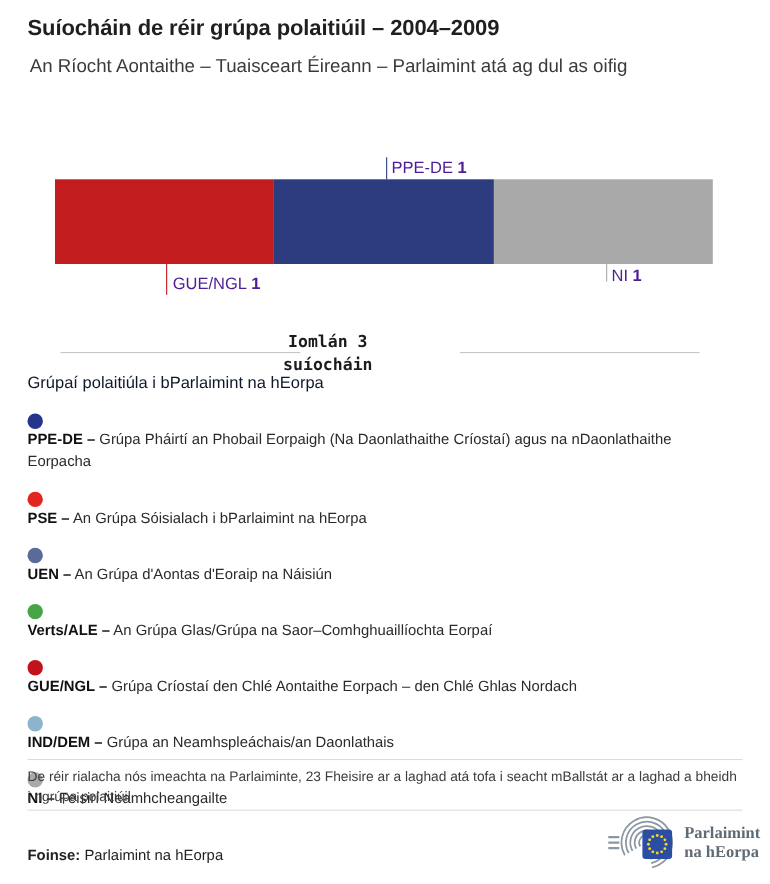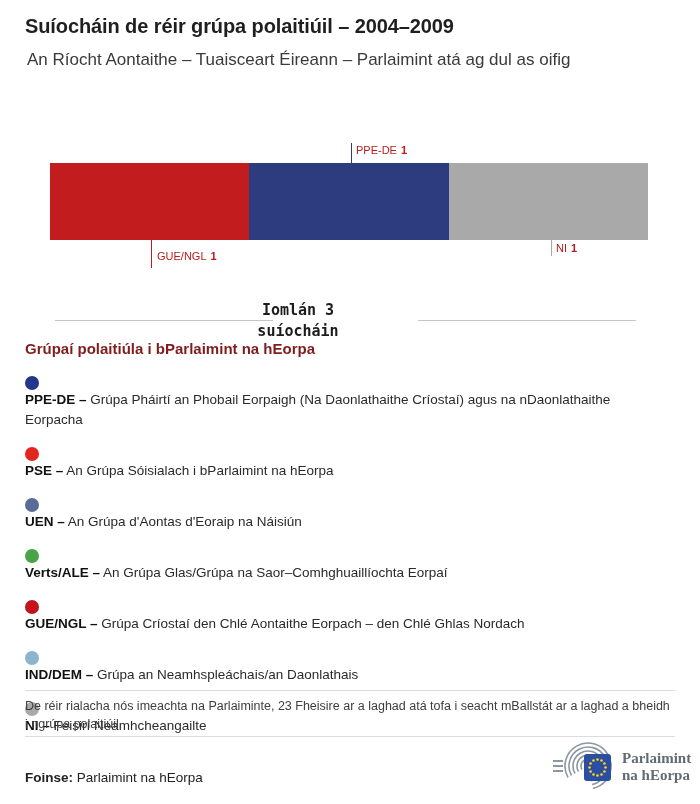--- a/index.html
+++ b/index.html
@@ -11,35 +11,35 @@
   .subtitle{position:absolute;left:27px;top:50px;font-size:17px;font-weight:400;color:#3a3a3a;}
 
   
   .bar{position:absolute;left:50px;top:163px;width:598px;height:77px;display:flex;}
   .bar .seg{flex:1 1 0;height:100%;}
 
   .tick{position:absolute;width:1px;}
   .tick-ppede{left:351px;top:143px;height:20px;}
   .tick-guengl{left:151px;top:240px;height:28px;}
   .tick-ni{left:551px;top:240px;height:16px;}
-  .callout{position:absolute;font-size:11px;color:#b91c1c;white-space:nowrap;}
+  .callout{position:absolute;font-size:15px;color:#4c1d95;white-space:nowrap;}
   .callout b{font-weight:700;margin-left:4px;}
   .co-ppede{left:356px;top:144px;}
   .co-guengl{left:157px;top:250px;}
   .co-ni{left:556px;top:242px;}
 
   
   .total{position:absolute;left:0;top:300px;width:596px;text-align:center;
     font-family:"DejaVu Sans Mono",monospace;font-weight:700;font-size:15px;line-height:21px;color:#1c1c1c;}
   .total-rule{position:absolute;top:320px;height:1px;background:#c6c6c6;}
   .rule-left{left:55px;width:218px;}
   .rule-right{left:418px;width:218px;}
 
   
-  .legend-heading{position:absolute;left:25px;top:340px;font-size:15px;font-weight:700;color:#7f1d1d;}
+  .legend-heading{position:absolute;left:25px;top:340px;font-size:15px;font-weight:400;color:#0f172a;}
   .legend{position:absolute;left:25px;top:373px;width:655px;}
   .legend-item{display:flex;align-items:flex-start;margin-bottom:14px;flex-direction:column;}
   .dot{width:14px;height:14px;border-radius:50%;margin:3px 16px 0 0;flex:none;}
   .legend-text{font-size:13.5px;line-height:20px;color:#2a2a2a;max-width:600px;}
   .legend-text b{font-weight:700;color:#111;}
 
   
   .note-rule{position:absolute;left:25px;width:650px;height:1px;background:#dcdcdc;}
   .note-rule-top{top:690px;}
   .note-rule-bottom{top:736px;}

